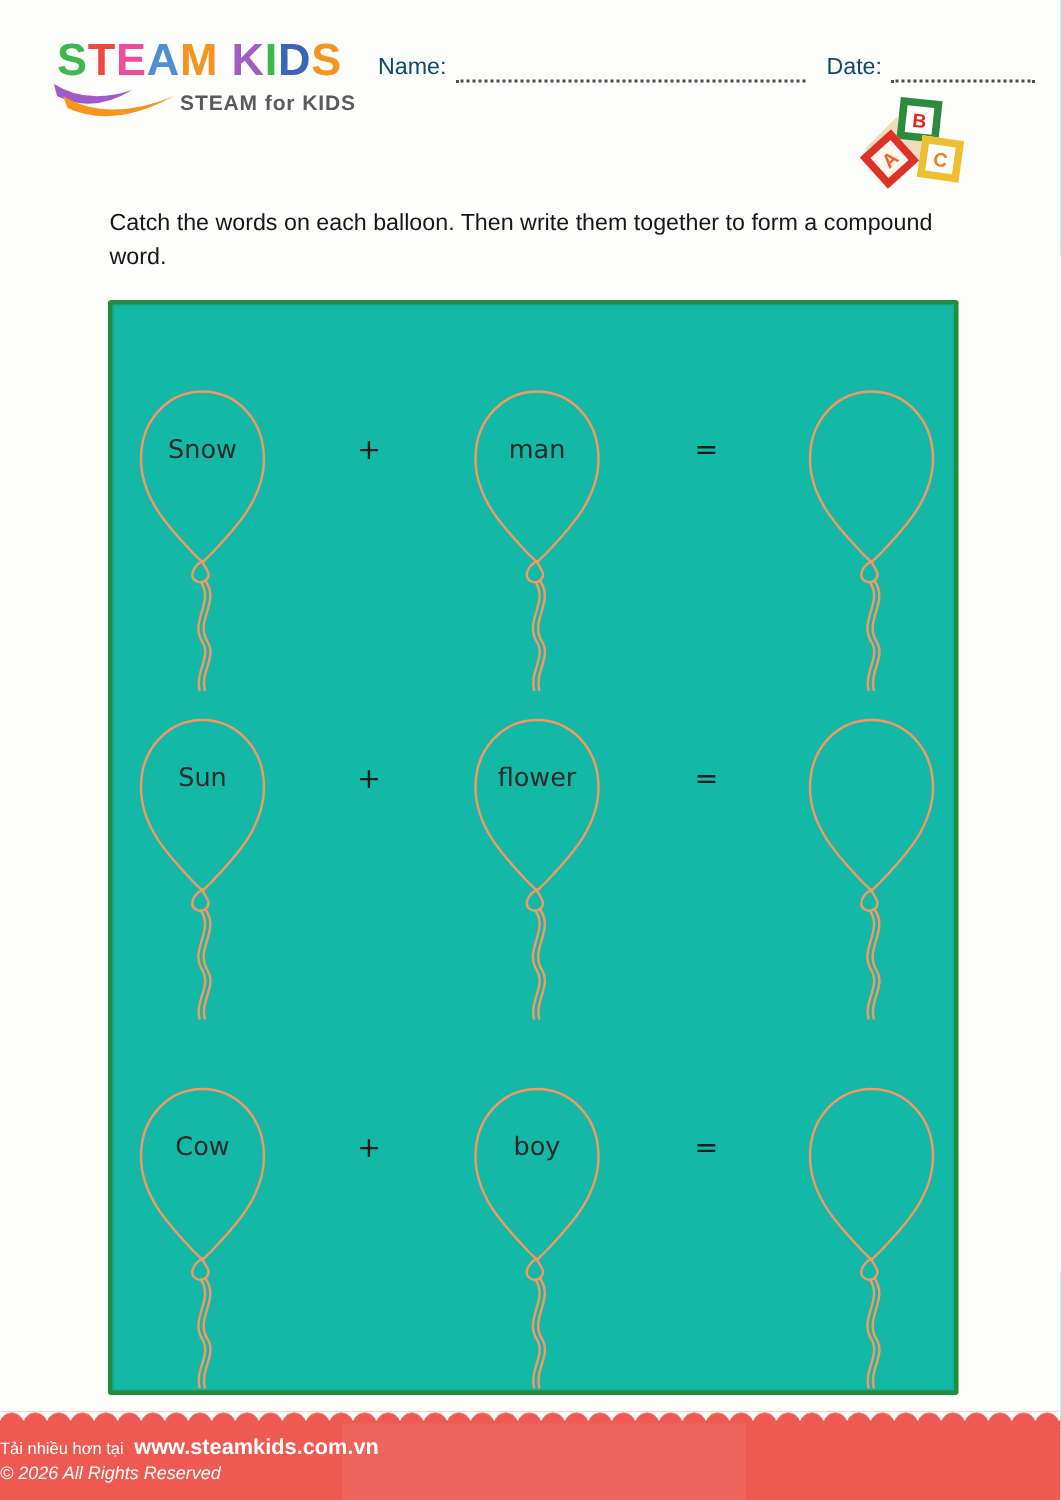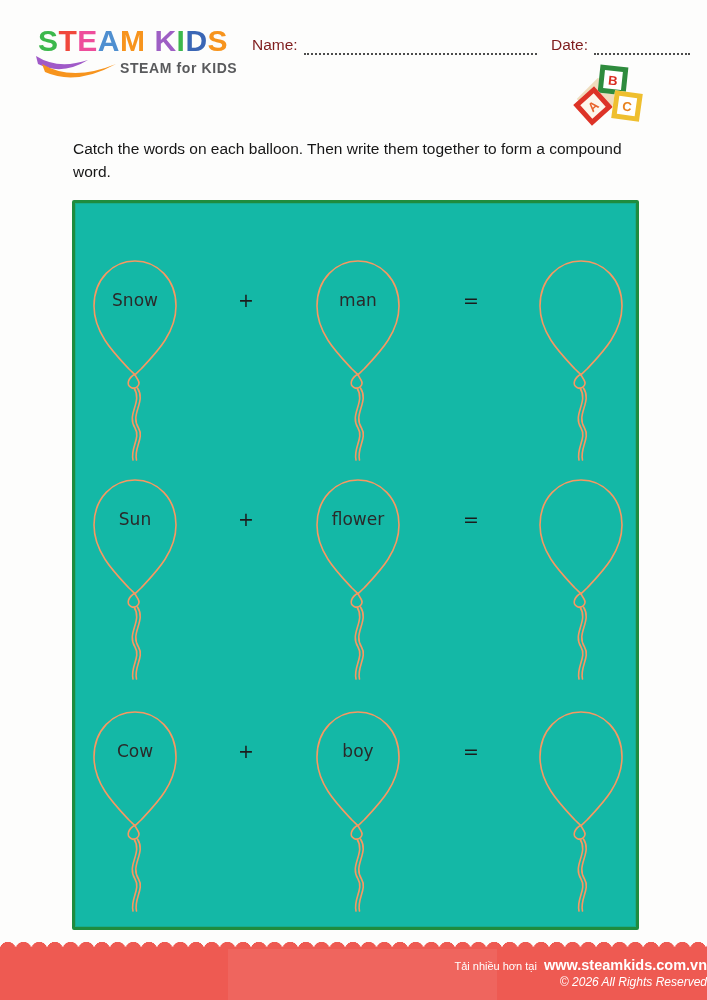--- a/index.html
+++ b/index.html
@@ -7,51 +7,51 @@
     position:relative; width:707px; height:1000px; background:#fdfdfc;
     font-family:"Liberation Sans", sans-serif; overflow:hidden;
   }
   
   .logo{position:absolute; left:38px; top:26px; width:210px;}
   .logo-wordmark{font-size:30px; font-weight:800; letter-spacing:.5px; line-height:30px; white-space:pre;}
   .logo-swoosh{position:absolute; left:-6px; top:28px;}
   .logo-subtitle{position:absolute; left:82px; top:34px; font-size:14px; font-weight:bold; color:#595a5c; letter-spacing:.6px; white-space:nowrap;}
   
   .namedate{position:absolute; left:252px; top:36px; width:438px; display:flex; align-items:flex-end;}
-  .nd-label{font-size:15.5px; color:#7f1d1d; padding-bottom:1px;}
+  .nd-label{font-size:15.5px; color:#0c4a6e; padding-bottom:1px;}
   .nd-line{border-bottom:2px dotted #4c4c4c; height:14px;}
   .nd-line.name{flex:1; margin-left:6px; margin-right:14px;}
   .nd-line.date{width:96px; margin-left:6px;}
   
   .title-row{position:absolute; left:72px; top:76px; display:flex; align-items:center; gap:10px;}
   .page-title{margin:0; font-size:22px; font-weight:800; color:#f0534f; letter-spacing:.4px;}
   
   .blocks{position:absolute; left:575px; top:64px; width:76px; height:70px;}
   .block{position:absolute; width:18px; height:18px; background:#fff; display:flex; align-items:center; justify-content:center; font-weight:800; font-size:13px;}
   .block-back{position:absolute; width:30px; height:30px; background:#efdcbd; transform:rotate(45deg); left:8px; top:20px;}
   .block-b{border:5px solid #2e8b3d; color:#d92b1f; left:24px; top:2px; transform:rotate(6deg); z-index:1;}
   .block-a{border:5px solid #dd3327; color:#e8642b; left:4px; top:28px; transform:rotate(-42deg); z-index:2; background:#fdf6ec;}
   .block-c{border:5px solid #efbf2f; color:#e8821e; left:38px; top:28px; transform:rotate(8deg); z-index:2;}
   
   .instructions{position:absolute; left:73px; top:121px; width:552px; font-size:15.5px; color:#161616; line-height:23px;}
   
   .frame{position:absolute; left:72px; top:200px; width:561px; height:724px; border:3px solid #1f8c3e; border-radius:2px; box-shadow:inset 0 0 0 1px rgba(31,140,62,.25); background:#14b8a6;}
   .row{position:absolute; left:0; width:100%; height:210px;}
-  .row1{top:53px;} .row2{top:272px;padding-left:28px;} .row3{top:504px;}
+  .row1{top:53px;} .row2{top:272px;padding-left:28px;} .row3{top:518px;}
   .balloon{position:absolute; width:100px; height:210px; top:0;}
   .b1{left:10px;} .b2{left:233px;} .b3{left:456px;}
   .balloon-word{position:absolute; left:0; top:34px; width:100%; text-align:center; font-family:"DejaVu Sans", sans-serif; font-size:17px; color:#2a2a2a;}
   .operator{position:absolute; top:33px; width:30px; text-align:center; font-family:"DejaVu Sans", sans-serif; font-size:19px; color:#1c1c1c;}
   .op-plus{left:156px;} .op-eq{left:381px;}
   .balloon-svg{position:absolute; left:0; top:0; width:100px; height:210px; stroke:#f79862; stroke-width:1.6; fill:none; stroke-linecap:round;}
   
   .footer-scallops{position:absolute; left:0; top:941px; width:100%; height:9px;
     background-image:radial-gradient(circle at 50% 9px, #ee5a52 8px, rgba(238,90,82,0) 8.3px);
     background-size:15.7px 9px; background-repeat:repeat-x;}
-  .footer-banner{position:absolute; left:0; top:949px; width:100%; height:51px; background:#ee5a52; color:#fff; text-align:right;}
+  .footer-banner{position:absolute; left:0; top:949px; width:100%; height:51px; background:#ee5a52; color:#fff; text-align:left;}
   .footer-strip{position:absolute; left:228px; top:0; width:269px; height:100%; background:rgba(255,255,255,.07);}
   .footer-line1{position:relative; margin-top:8px; font-size:11px;}
   .footer-url{font-size:14.5px; font-weight:bold; margin-left:4px;}
   .footer-line2{position:relative; margin-top:2px; font-size:12px; font-style:italic;}
   .hidden-defs{position:absolute; width:0; height:0; overflow:hidden;}
 </style>
 </head>
 <body>
 
 <div class="page">

